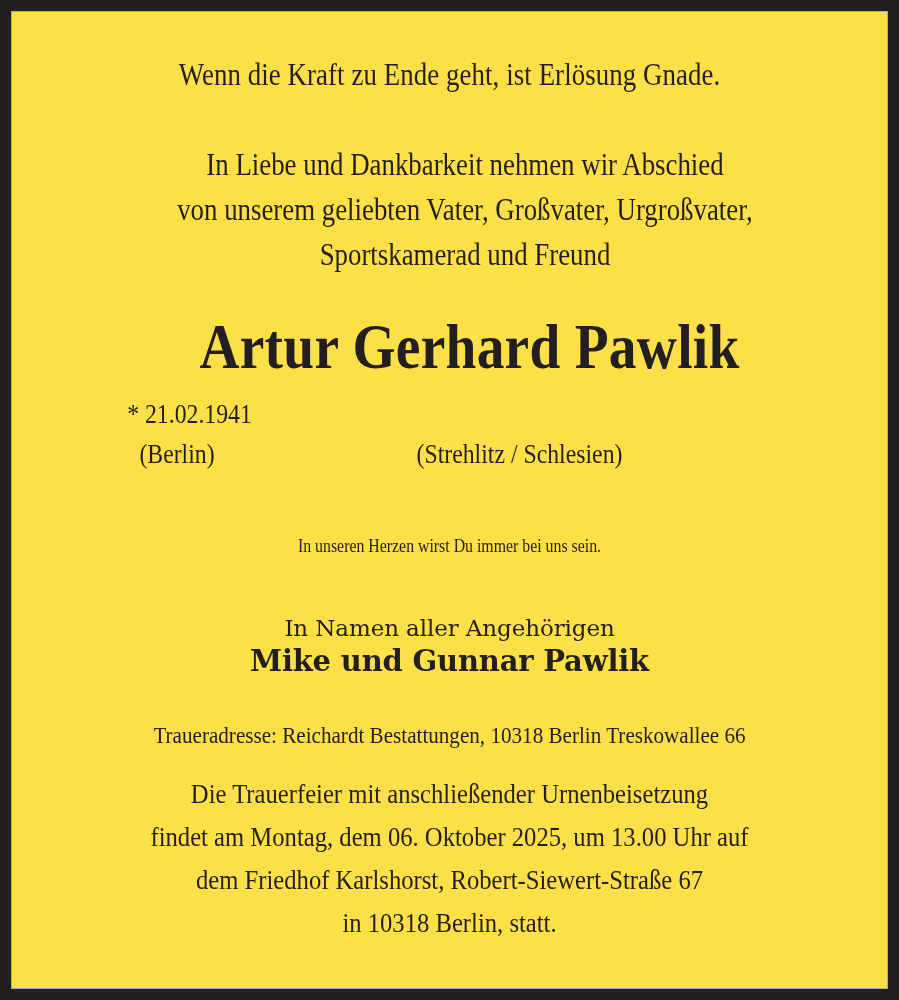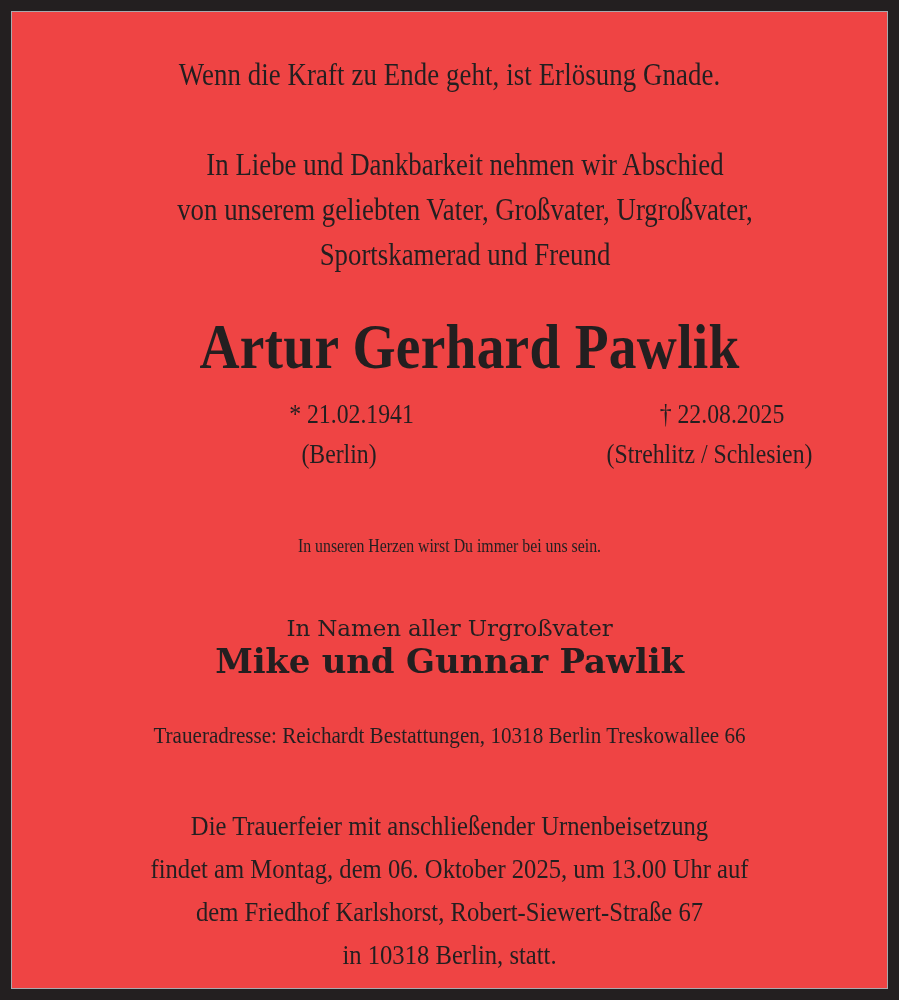--- a/index.html
+++ b/index.html
@@ -14,21 +14,21 @@
     box-sizing: border-box;
     background: #231f20;
     padding: 11px;
     overflow: hidden;
   }
   #inner-frame {
     position: relative;
     width: 100%;
     height: 100%;
     box-sizing: border-box;
-    background: #ef4444;
+    background: #fde047;
     border: 1px solid #a9a9ad;
     display: block;
   }
   .content {
     position: absolute;
     left: 0;
     right: 0;
     top: 0;
     bottom: 0;
     text-align: center;
@@ -87,22 +87,21 @@
   #dates {
     position: absolute;
     top: 382px;
     left: 0;
     right: 0;
     font-size: 27px;
     line-height: 40px;
   }
   #dates .dates-row {
     display: flex;
-    justify-content: flex-end;
-    gap: 28px;
+    justify-content: flex-start;
   }
   #dates .date-col {
     width: 355px;
     text-align: center;
   }
   #dates .date-col.right { width: 330px; }
 
   
   #memory {
     position: absolute;
@@ -122,40 +121,40 @@
     font-family: "DejaVu Serif", "Liberation Serif", serif;
   }
   #family .family-intro {
     display: block;
     font-size: 23px;
     line-height: 32px;
     letter-spacing: -0.1px;
   }
   #family .family-names {
     display: block;
-    font-size: 34px;
+    font-size: 29px;
     font-weight: bold;
     line-height: 35px;
     letter-spacing: -0.2px;
   }
 
   
   #address {
     position: absolute;
     top: 706px;
     left: 0;
     right: 0;
     font-size: 24px;
     line-height: 34px;
   }
 
   
   #ceremony {
     position: absolute;
-    top: 792px;
+    top: 760px;
     left: 0;
     right: 0;
     font-size: 28px;
     line-height: 43px;
   }
 </style>
 </head>
 <body>
 
 <div id="notice">
@@ -173,41 +172,38 @@
       </div>
 
       <div id="name">
         <span class="line cond">Artur Gerhard Pawlik</span>
       </div>
 
       <div id="dates">
         <div class="dates-row">
           <div class="date-col">
             <span class="line cond">* 21.02.1941</span>
-          </div>
-          <div class="date-col right">
-            <span class="line cond">† 22.08.2025</span>
           </div>
         </div>
         <div class="dates-row">
           <div class="date-col right">
             <span class="line cond">(Berlin)</span>
           </div>
           <div class="date-col">
             <span class="line cond">(Strehlitz / Schlesien)</span>
           </div>
         </div>
       </div>
 
       <div id="memory">
         <span class="line cond">In unseren Herzen wirst Du immer bei uns sein.</span>
       </div>
 
       <div id="family">
-        <span class="family-intro">In Namen aller Urgroßvater</span>
+        <span class="family-intro">In Namen aller Angehörigen</span>
         <span class="family-names">Mike und Gunnar Pawlik</span>
       </div>
 
       <div id="address">
         <span class="line cond">Traueradresse: Reichardt Bestattungen, 10318 Berlin Treskowallee 66</span>
       </div>
 
       <div id="ceremony">
         <span class="line cond">Die Trauerfeier mit anschließender Urnenbeisetzung</span>
         <span class="line cond">findet am Montag, dem 06. Oktober 2025, um 13.00 Uhr auf</span>

